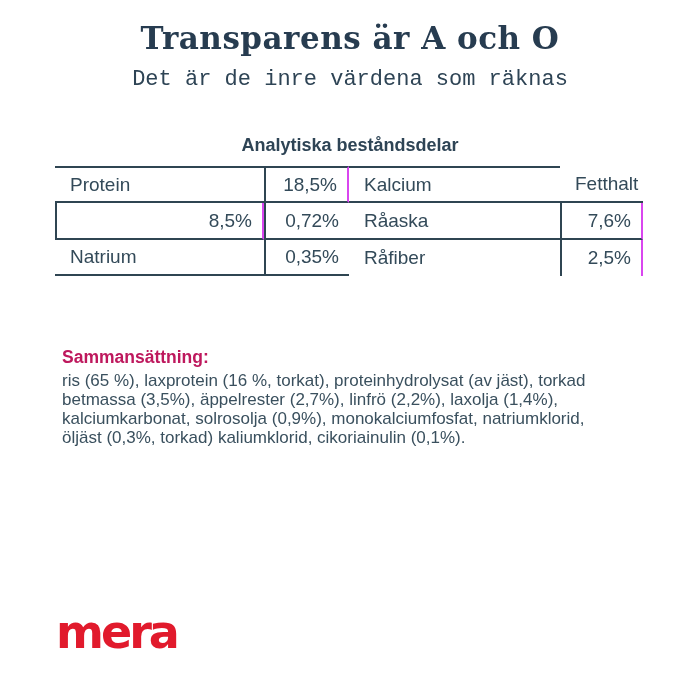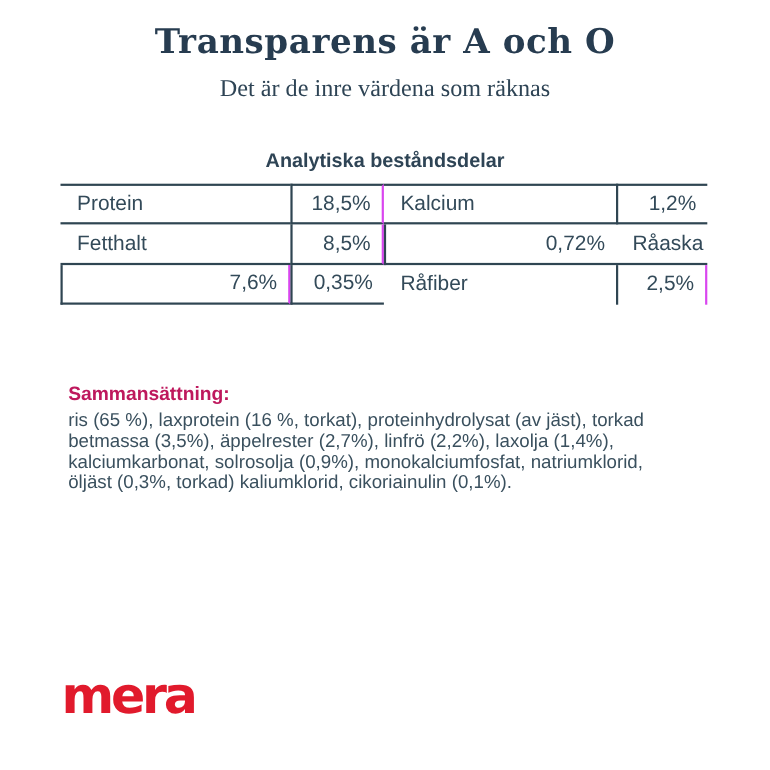--- a/index.html
+++ b/index.html
@@ -15,21 +15,21 @@
   .page-title {
     font-family: "DejaVu Serif", serif;
     font-weight: bold;
     font-size: 31px;
     letter-spacing: 0.5px;
     text-align: center;
     margin-top: 20px;
     color: #273c50;
   }
   .page-subtitle {
-    font-family: Liberation Serif, serif;
+    font-family: Liberation Mono, monospace;
     font-size: 22px;
     text-align: center;
     margin-top: 11px;
     color: #2e4455;
   }
   .table-caption {
     font-size: 18px;
     font-weight: bold;
     text-align: center;
     margin-top: 43px;
@@ -88,28 +88,28 @@
 <h1 class="page-title">Transparens är A och O</h1>
 <div class="page-subtitle">Det är de inre värdena som räknas</div>
 
 <div class="table-caption">Analytiska beståndsdelar</div>
 
 <div class="analysis-grid">
 
   <div class="cell label bt bb">Protein</div>
   <div class="cell value bt bb bl br">18,5%</div>
   <div class="cell label bt bb">Kalcium</div>
-  <div class="cell value bt bb bl">1,2%</div>
 
   <div class="cell label bb">Fetthalt</div>
   <div class="cell value bb bl br">8,5%</div>
   <div class="cell value bb bl">0,72%</div>
 
   <div class="cell label bb">Råaska</div>
   <div class="cell value bb bl br">7,6%</div>
+  <div class="cell label bb">Natrium</div>
   <div class="cell value bb bl">0,35%</div>
 
   <div class="cell label">Råfiber</div>
   <div class="cell value bl br">2,5%</div>
   <div class="cell label"></div>
   <div class="cell value"></div>
 </div>
 
 <div class="composition">
   <div class="composition-heading">Sammansättning:</div>

